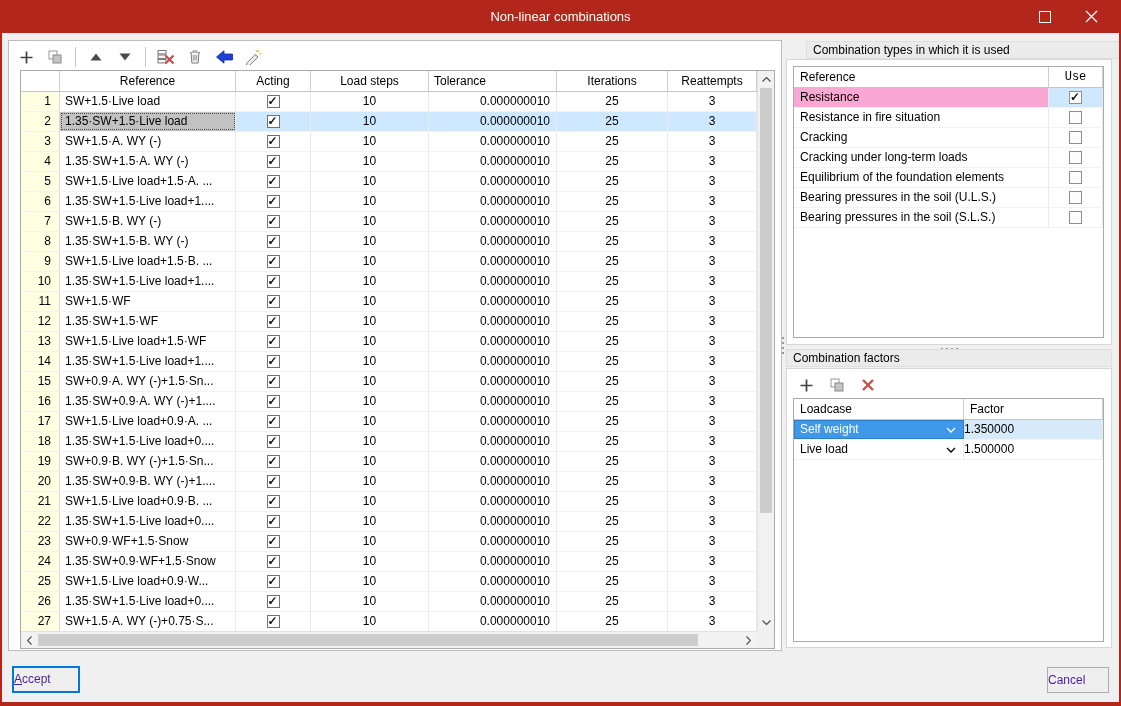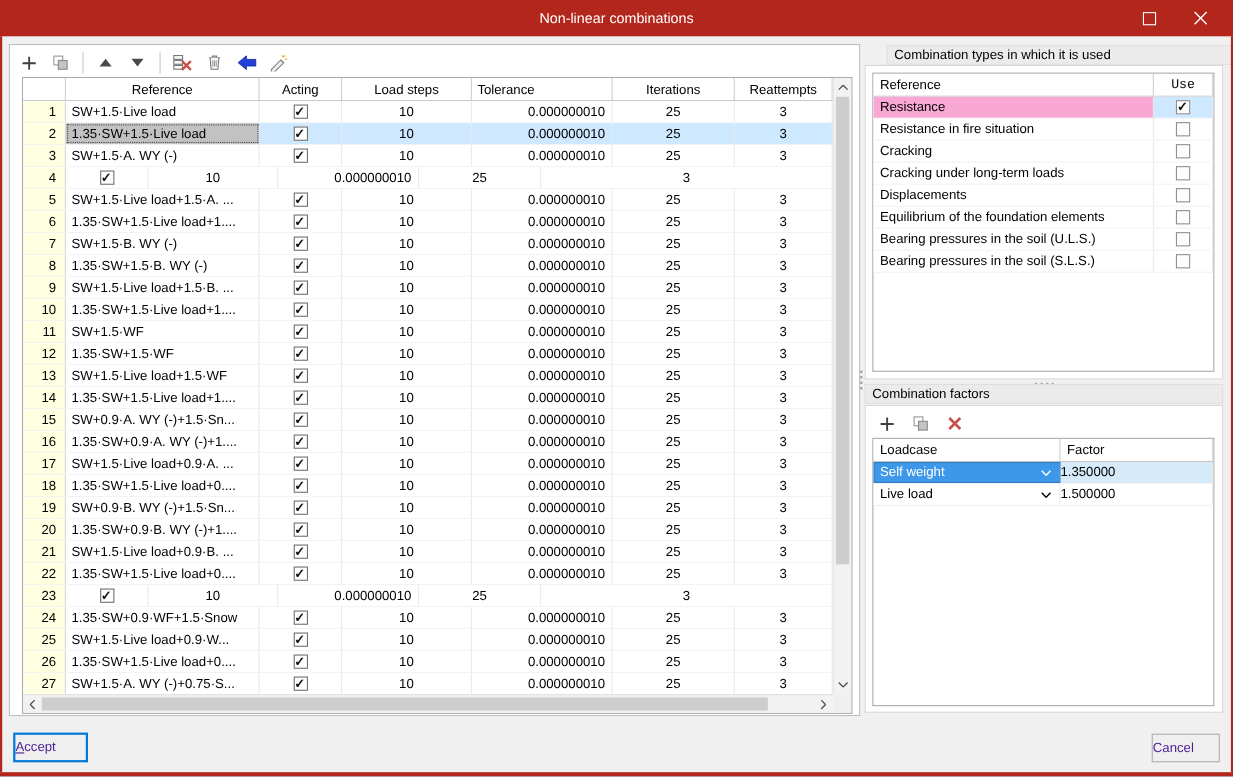--- a/index.html
+++ b/index.html
@@ -210,20 +210,21 @@
               <span class="checkbox checked"></span>
             </div>
             <div class="c steps w-steps">10</div>
             <div class="c tol w-tol">0.000000010</div>
             <div class="c iter w-iter">25</div>
             <div class="c reatt w-reatt">3</div>
           </div>
 
           <div class="row">
             <div class="c num w-num">4</div>
+            <div class="c ref w-ref">1.35·SW+1.5·A. WY (-)</div>
             <div class="c act w-act">
               <span class="checkbox checked"></span>
             </div>
             <div class="c steps w-steps">10</div>
             <div class="c tol w-tol">0.000000010</div>
             <div class="c iter w-iter">25</div>
             <div class="c reatt w-reatt">3</div>
           </div>
 
           <div class="row">
@@ -437,20 +438,21 @@
               <span class="checkbox checked"></span>
             </div>
             <div class="c steps w-steps">10</div>
             <div class="c tol w-tol">0.000000010</div>
             <div class="c iter w-iter">25</div>
             <div class="c reatt w-reatt">3</div>
           </div>
 
           <div class="row">
             <div class="c num w-num">23</div>
+            <div class="c ref w-ref">SW+0.9·WF+1.5·Snow</div>
             <div class="c act w-act">
               <span class="checkbox checked"></span>
             </div>
             <div class="c steps w-steps">10</div>
             <div class="c tol w-tol">0.000000010</div>
             <div class="c iter w-iter">25</div>
             <div class="c reatt w-reatt">3</div>
           </div>
 
           <div class="row">
@@ -561,26 +563,20 @@
           </div>
         </div>
 
         <div class="rt-row">
           <div class="c w-tref tref">Cracking under long-term loads</div>
           <div class="c w-use use">
             <span class="checkbox empty"></span>
           </div>
         </div>
 
-        <div class="rt-row">
-          <div class="c w-tref tref">Displacements</div>
-          <div class="c w-use use">
-            <span class="checkbox empty"></span>
-          </div>
-        </div>
 
         <div class="rt-row">
           <div class="c w-tref tref">Equilibrium of the foundation elements</div>
           <div class="c w-use use">
             <span class="checkbox empty"></span>
           </div>
         </div>
 
         <div class="rt-row">
           <div class="c w-tref tref">Bearing pressures in the soil (U.L.S.)</div>

